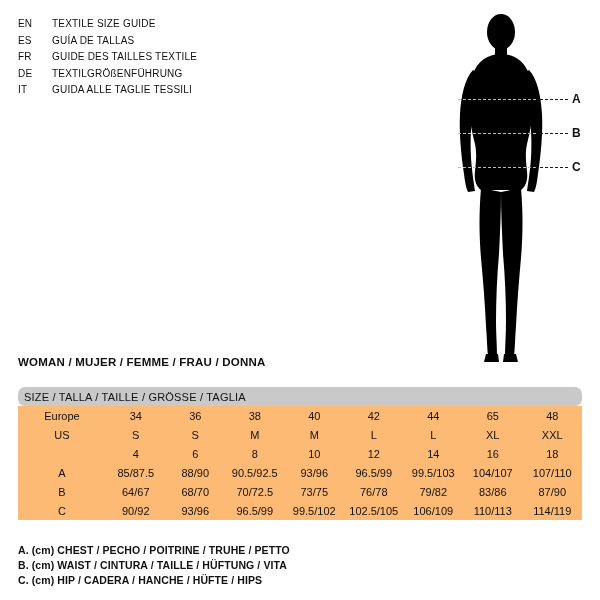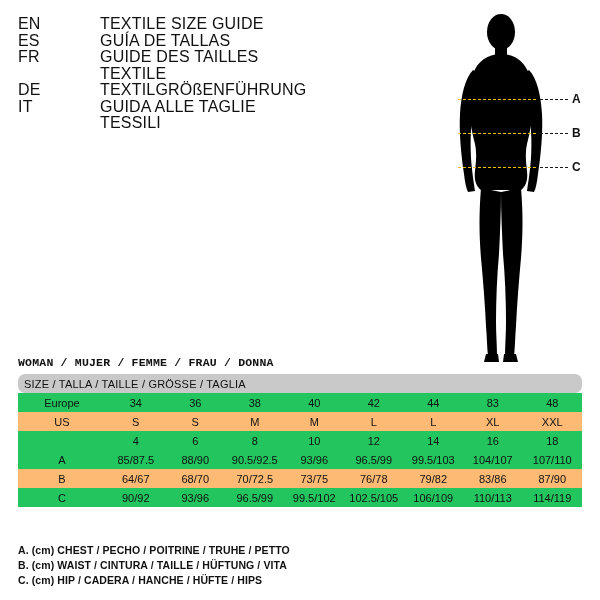--- a/index.html
+++ b/index.html
@@ -19,25 +19,24 @@
   
   #lang-block {
     position: absolute;
     left: 18px;
     top: 16px;
     width: 300px;
   }
   .lang-row {
     display: flex;
     align-items: baseline;
-    font-size: 16px;
+    font-size: 10px;
     letter-spacing: 0.2px;
     line-height: 16.5px;
     color: #111;
-    gap: 48px;
   }
   .lang-code {
     width: 34px;
     flex: 0 0 34px;
   }
   .lang-text {
     flex: 1 1 auto;
   }
 
   
@@ -72,23 +71,22 @@
   #table-block {
     position: absolute;
     left: 18px;
     top: 356px;
     width: 564px;
   }
   .woman-title {
     font-size: 11.5px;
     font-weight: 700;
     letter-spacing: 0.2px;
-    margin-bottom: 5px;
-    color: #111;
-    font-family: Liberation Mono, monospace;
+    margin-bottom: 19px;
+    color: #111;
   }
   table.size-table {
     border-collapse: collapse;
     width: 564px;
     table-layout: fixed;
     font-size: 11px;
   }
   table.size-table td, table.size-table th {
     padding: 2px 0 2px 0;
     text-align: center;
@@ -98,21 +96,21 @@
   }
   .row-head {
     background: #c9c9c9;
     font-weight: 700;
     text-align: left !important;
     padding-left: 6px !important;
     letter-spacing: 0.2px;
     border-radius: 7px;
   }
   .zebra-a { background: #fdba74; }
-  .zebra-b { background: #22c55e; }
+  .zebra-b { background: #fdba74; }
   td.label-cell {
     text-align: left;
     padding-left: 6px;
   }
   col.c-label { width: 88px; }
 
   
   #footnotes {
     position: absolute;
     left: 18px;
@@ -247,21 +245,21 @@
       </tr>
 
       <tr class="zebra-b">
         <td class="label-cell">Europe</td>
         <td>34</td>
         <td>36</td>
         <td>38</td>
         <td>40</td>
         <td>42</td>
         <td>44</td>
-        <td>83</td>
+        <td>65</td>
         <td>48</td>
       </tr>
 
       <tr class="zebra-a">
         <td class="label-cell">US</td>
         <td>S</td>
         <td>S</td>
         <td>M</td>
         <td>M</td>
         <td>L</td>

